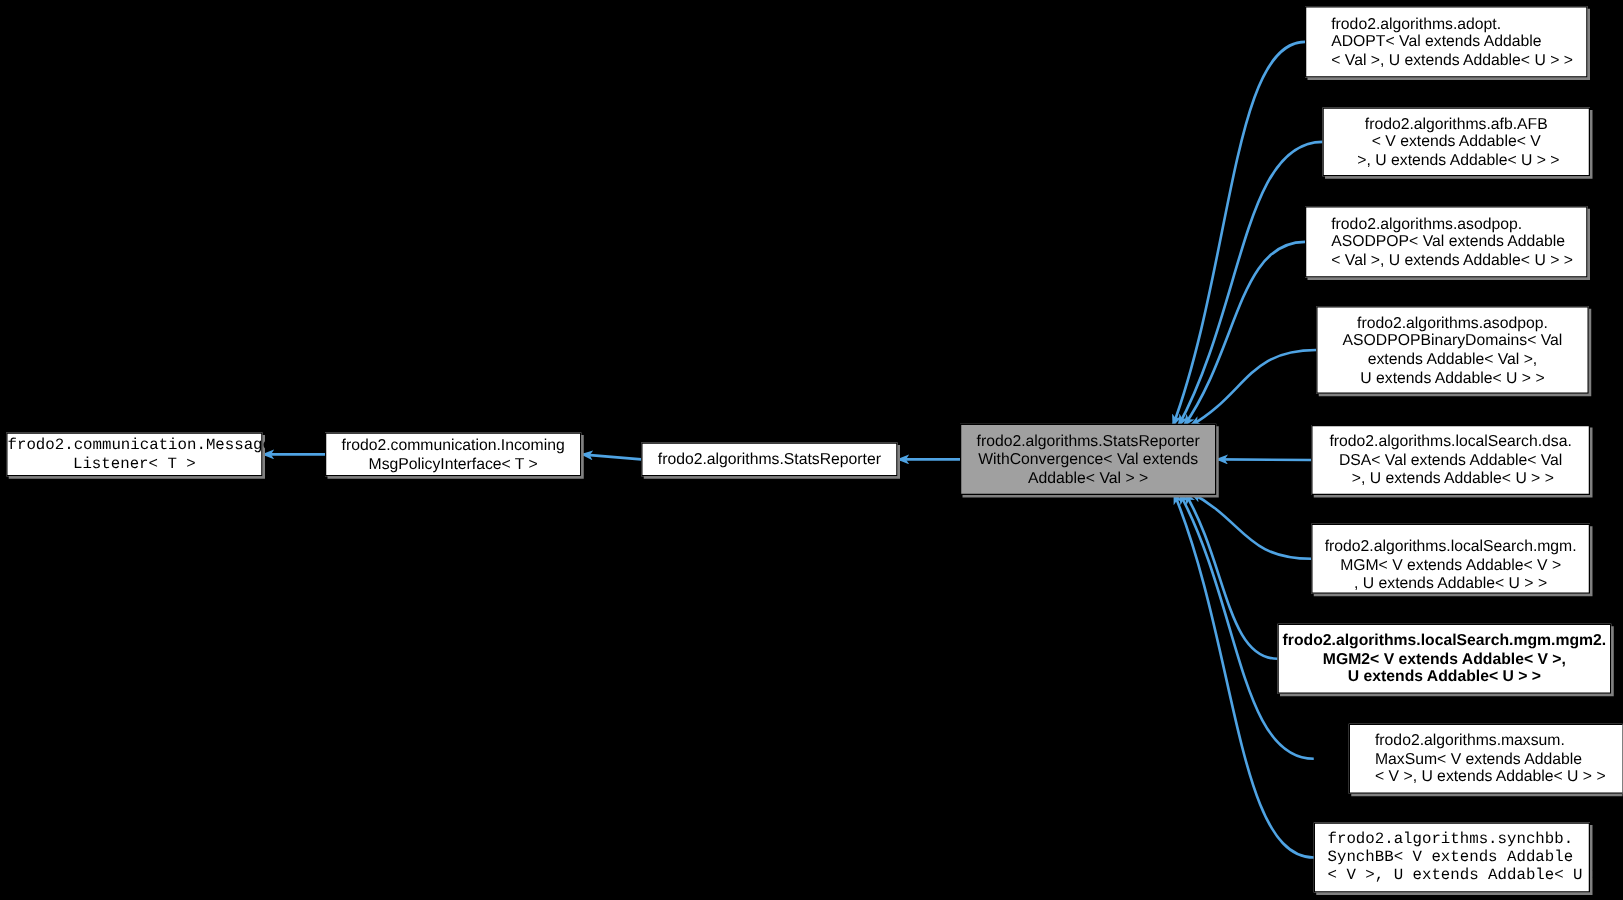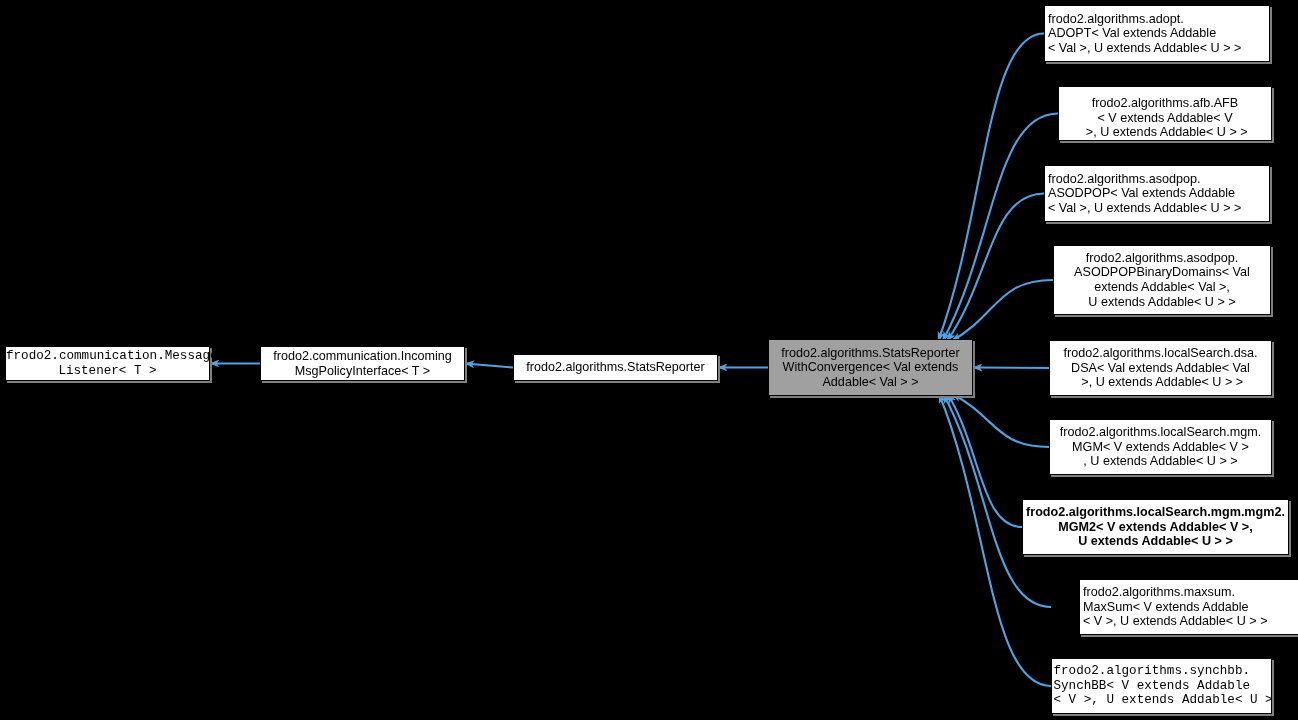--- a/index.html
+++ b/index.html
@@ -3,21 +3,21 @@
 <meta charset="utf-8">
 <style>
   html,body{margin:0;padding:0;background:#000;}
   body{width:1298px;height:720px;overflow:hidden;font-family:"Liberation Sans",sans-serif;}
   #diagram{position:relative;width:1298px;height:720px;background:#000;}
   #edges{position:absolute;left:0;top:0;width:1298px;height:720px;}
   .node{position:absolute;box-sizing:border-box;background:#ffffff;border:1px solid #000000;
         box-shadow:2px 2px 0 0 #808080;display:flex;align-items:center;justify-content:center;}
   .node .lbl{display:block;width:100%;font-size:12.6px;line-height:14.6px;color:#000;
              text-align:center;white-space:pre;letter-spacing:0px;}
-  .node.leftalign .lbl{text-align:left;padding-left:3px;}
+  .node.leftalign .lbl{text-align:left;padding-left:20px;}
   .node.current{background:#a0a0a0;}
 </style>
 </head>
 <body>
 
 <div id="diagram">
 
   <svg id="edges" viewBox="0 0 1298 720" width="1298" height="720" xmlns="http://www.w3.org/2000/svg">
     <defs>
       <marker id="ah" markerWidth="10" markerHeight="8" refX="9.4" refY="4" orient="auto" markerUnits="userSpaceOnUse">
@@ -55,42 +55,42 @@
       <div class="node current" style="left: 768px; top: 339px; width: 205px; height: 57px;">
         <span class="lbl">frodo2.algorithms.StatsReporter
 WithConvergence&lt; Val extends
 Addable&lt; Val &gt; &gt;</span>
       </div>
       <div class="node leftalign" style="left: 1044px; top: 5px; width: 226px; height: 57px;">
         <span class="lbl">frodo2.algorithms.adopt.
 ADOPT&lt; Val extends Addable
 &lt; Val &gt;, U extends Addable&lt; U &gt; &gt;</span>
       </div>
-      <div class="node" style="left: 1058px; top: 86px; width: 214px; height: 55px; align-items: flex-end;">
+      <div class="node" style="left: 1058px; top: 86px; width: 214px; height: 55px;">
         <span class="lbl">frodo2.algorithms.afb.AFB
 &lt; V extends Addable&lt; V
  &gt;, U extends Addable&lt; U &gt; &gt;</span>
       </div>
       <div class="node leftalign" style="left: 1044px; top: 165px; width: 226px; height: 57px;">
         <span class="lbl">frodo2.algorithms.asodpop.
 ASODPOP&lt; Val extends Addable
 &lt; Val &gt;, U extends Addable&lt; U &gt; &gt;</span>
       </div>
       <div class="node" style="left: 1053px; top: 245px; width: 218px; height: 70px;">
         <span class="lbl">frodo2.algorithms.asodpop.
 ASODPOPBinaryDomains&lt; Val
 extends Addable&lt; Val &gt;,
 U extends Addable&lt; U &gt; &gt;</span>
       </div>
       <div class="node" style="left: 1049px; top: 340px; width: 223px; height: 56px;">
         <span class="lbl">frodo2.algorithms.localSearch.dsa.
 DSA&lt; Val extends Addable&lt; Val
  &gt;, U extends Addable&lt; U &gt; &gt;</span>
       </div>
-      <div class="node" style="left: 1049px; top: 419px; width: 223px; height: 56px;">
+      <div class="node" style="left: 1049px; top: 419px; width: 223px; height: 56px; align-items: flex-end;">
         <span class="lbl">frodo2.algorithms.localSearch.mgm.
 MGM&lt; V extends Addable&lt; V &gt;
 , U extends Addable&lt; U &gt; &gt;</span>
       </div>
       <div class="node" style="left: 1022px; top: 499px; width: 267px; height: 56px; font-weight: bold;">
         <span class="lbl">frodo2.algorithms.localSearch.mgm.mgm2.
 MGM2&lt; V extends Addable&lt; V &gt;,
 U extends Addable&lt; U &gt; &gt;</span>
       </div>
       <div class="node leftalign" style="left: 1079px; top: 579px; width: 221px; height: 56px;">

